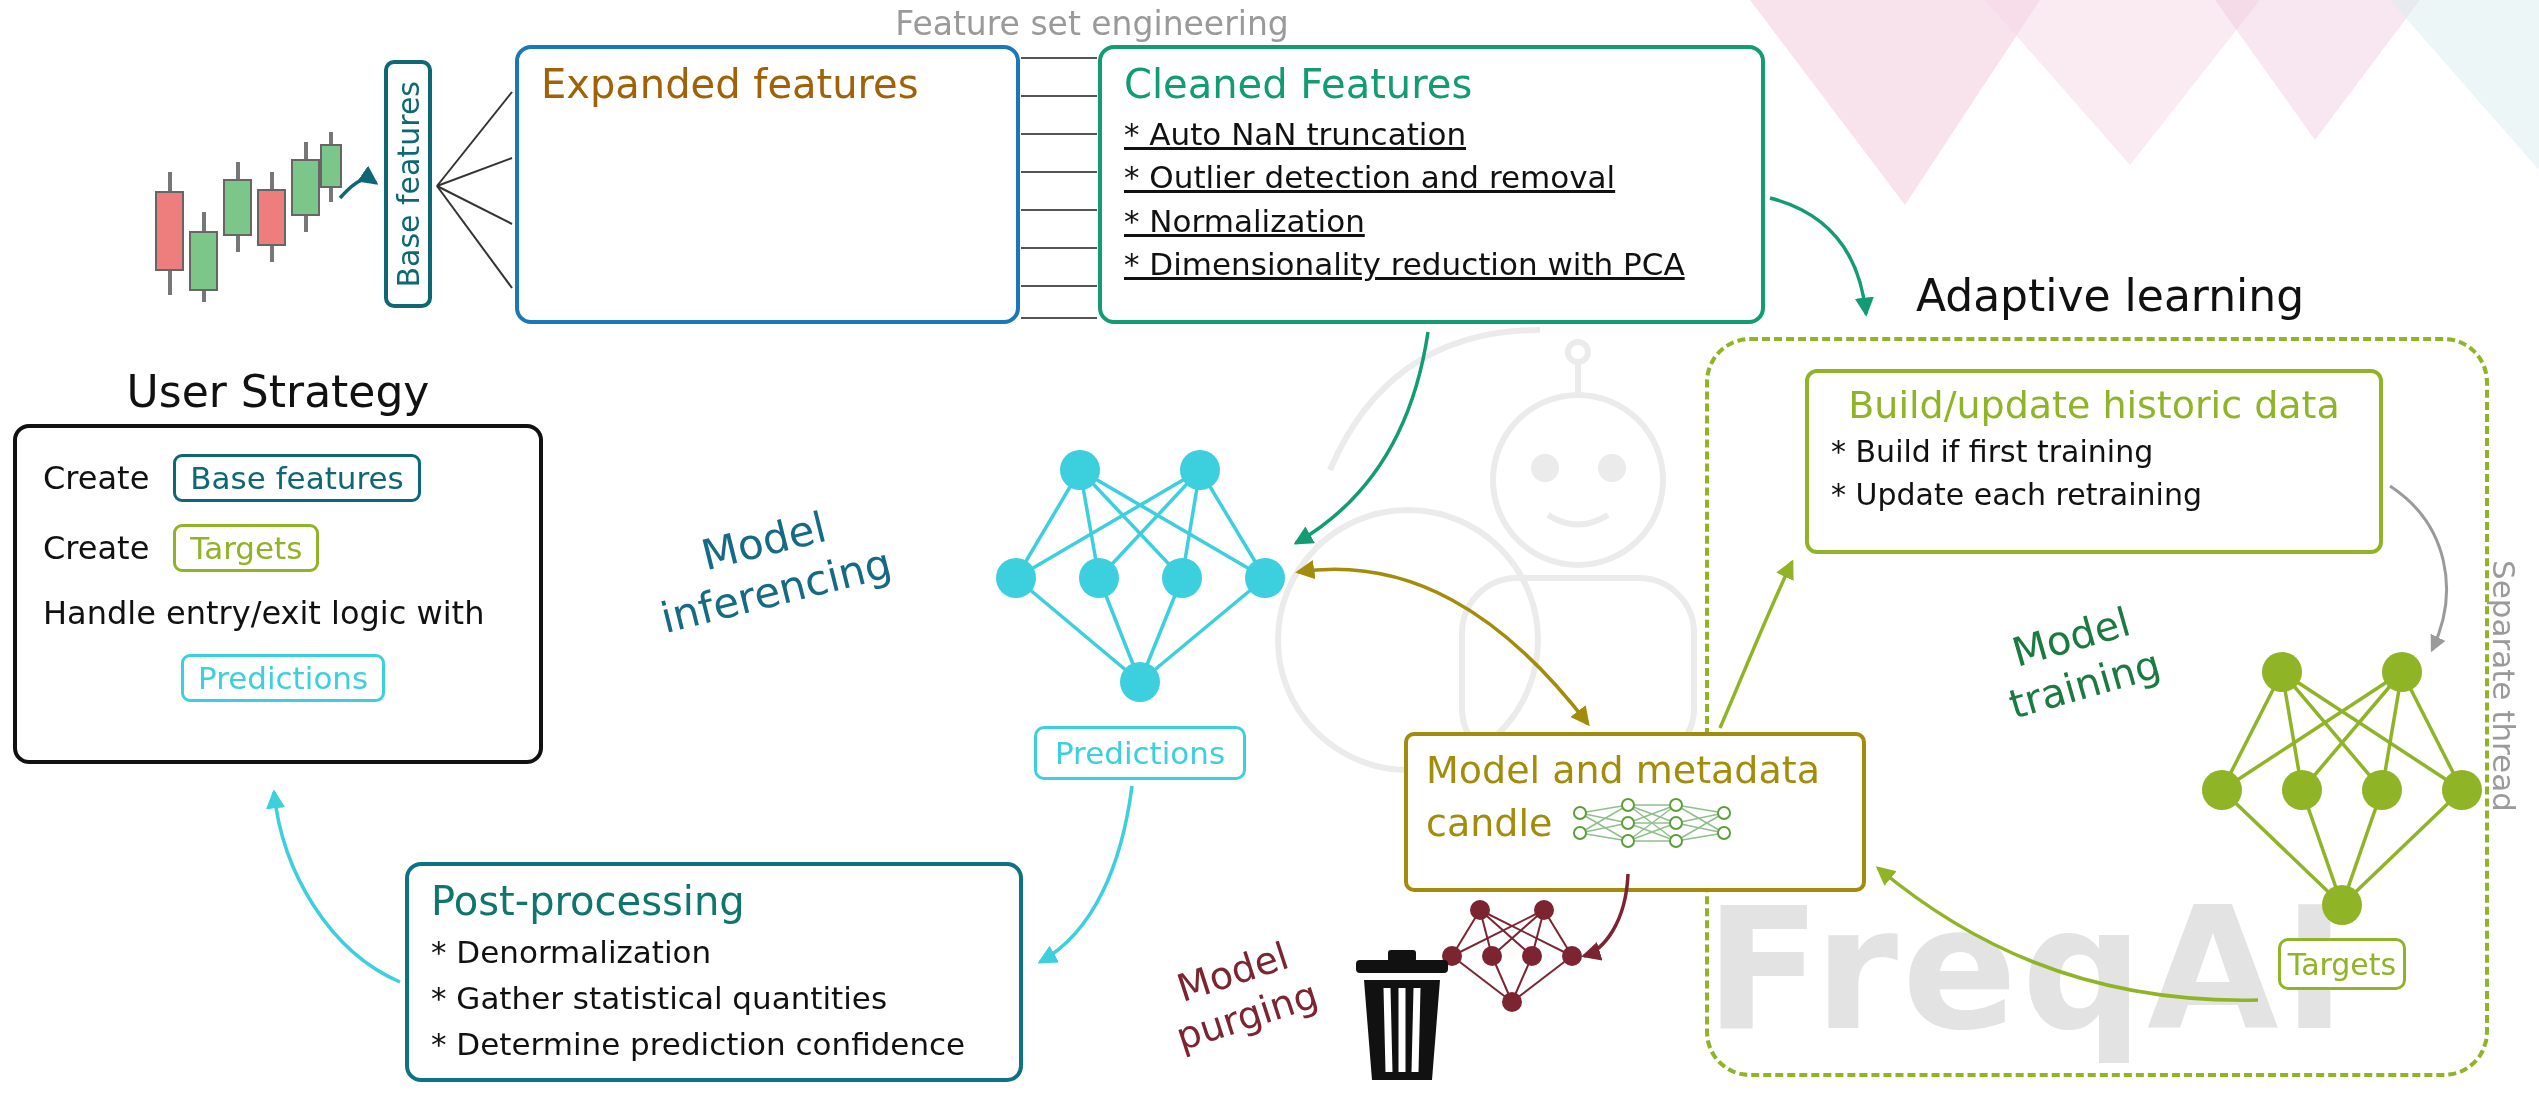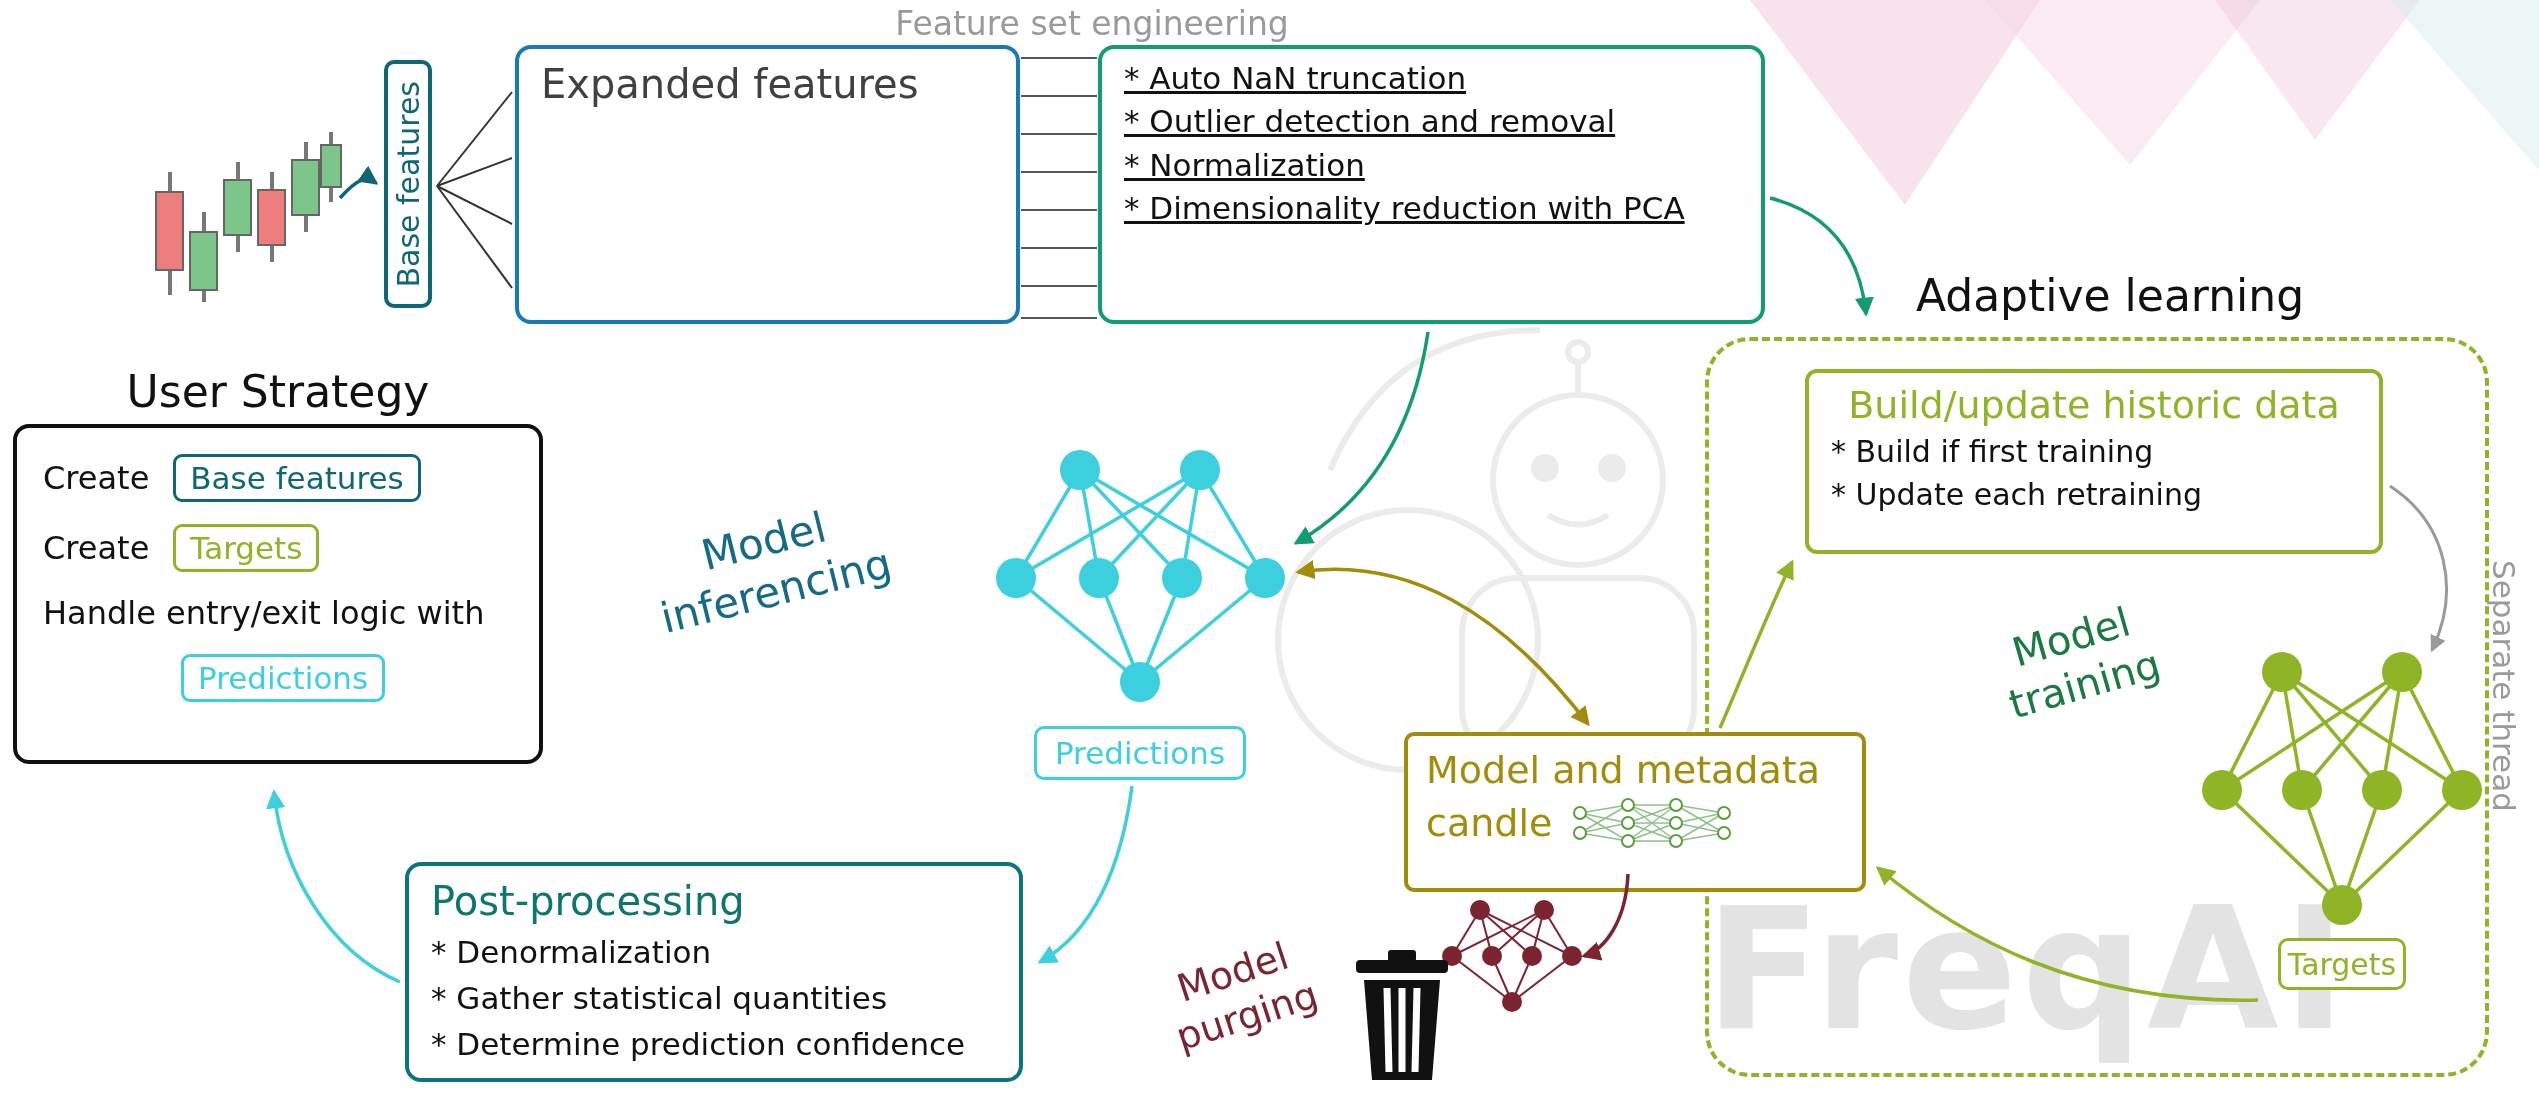--- a/index.html
+++ b/index.html
@@ -21,21 +21,21 @@
   .vbox span{writing-mode:vertical-rl;transform:rotate(180deg);color:#0d6775;font-size:30px;white-space:nowrap;}
 
   
   .card{position:absolute;background:#fff;border-radius:16px;box-sizing:border-box;
         padding:8px 22px;z-index:10;}
   .card .card-title{font-size:40px;margin:4px 0 6px;}
   .card ul{list-style:none;margin:0;padding:0;font-size:31px;color:#111;}
   .card li{line-height:1.48;white-space:nowrap;}
 
   .expanded{left:515px;top:45px;width:505px;height:279px;border:4.5px solid #1878b8;}
-  .expanded .card-title{color:#404040;}
+  .expanded .card-title{color:#a16207;}
   .cleaned{left:1098px;top:45px;width:667px;height:279px;border:4.5px solid #129c74;}
   .cleaned .card-title{color:#129c74;}
   .cleaned li{line-height:1.4;text-decoration:underline;}
   .postproc{left:405px;top:862px;width:618px;height:220px;border:4.5px solid #0d7285;}
   .postproc .card-title{color:#0f766e;}
   .buildupd{left:1805px;top:369px;width:578px;height:185px;border:4px solid #8fb426;border-radius:12px;}
   .buildupd .card-title{color:#8fb426;font-size:38px;margin:2px 0 4px;text-align:center;}
   .buildupd li{font-size:30px;line-height:1.42;}
 
   .h-label{position:absolute;font-size:44px;color:#111;z-index:12;}
@@ -110,20 +110,21 @@
 
   <div class="vbox">
     <span>Base features</span>
   </div>
 
   <div class="card expanded">
     <div class="card-title">Expanded features</div>
   </div>
 
   <div class="card cleaned">
+    <div class="card-title">Cleaned Features</div>
     <ul>
         <li>* Auto NaN truncation</li>
         <li>* Outlier detection and removal</li>
         <li>* Normalization</li>
         <li>* Dimensionality reduction with PCA</li>
       </ul>
   </div>
 
   <div class="h-label us-title">User Strategy</div>
   <div class="usbox">

